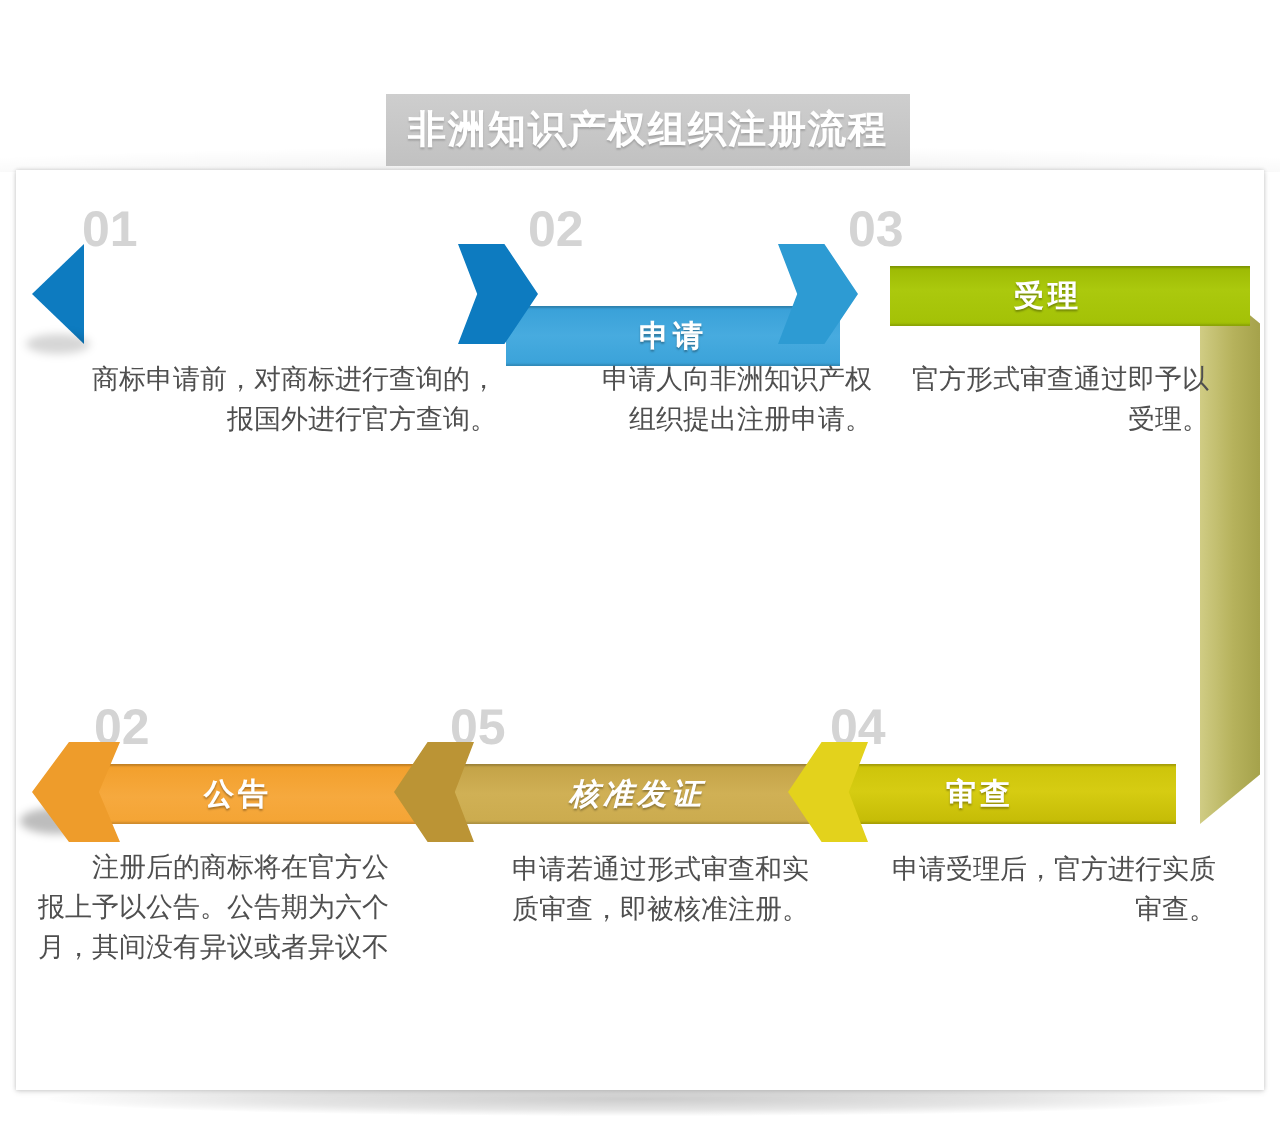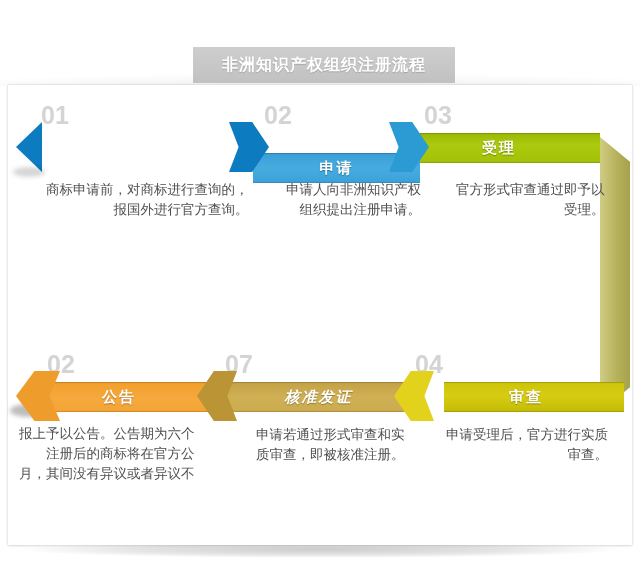--- a/index.html
+++ b/index.html
@@ -13,21 +13,21 @@
     background:radial-gradient(120% 120% at 50% 130%, rgba(0,0,0,0.10), rgba(0,0,0,0) 62%);
   }
   
   .ground-shadow{
     position:absolute;left:24px;top:541px;width:592px;height:17px;z-index:0;border-radius:50%;
     background:radial-gradient(ellipse at 50% 50%, rgba(0,0,0,0.20) 0%, rgba(0,0,0,0.10) 45%, rgba(0,0,0,0) 72%);
   }
   .title-bar{
     position:absolute;left:193px;top:47px;width:262px;height:36px;z-index:2;
     background:linear-gradient(180deg,var(--title-bar-bg,#cecece),#c1c1c1);
-    color:#ffffff;font-size:16px;font-weight:bold;letter-spacing:1px;
+    color:#ffffff;font-size:19px;font-weight:bold;letter-spacing:1px;
     display:flex;align-items:center;justify-content:center;
     text-shadow:0 1px 1px rgba(0,0,0,0.18);
   }
   .card{
     position:absolute;left:8px;top:85px;width:624px;height:460px;z-index:1;background:#ffffff;
     box-shadow:0 0 2px rgba(0,0,0,0.18), 0 1px 3px rgba(0,0,0,0.10);
   }
   .num{
     position:absolute;z-index:2;font-size:25px;line-height:28px;color:var(--number-gray,#d4d4d4);
     letter-spacing:0px;font-weight:bold;
@@ -36,22 +36,22 @@
   .n06{left:47px;top:350px}.n05{left:225px;top:350px}.n04{left:415px;top:350px}
 
   .bar{
     position:absolute;height:30px;display:flex;align-items:center;justify-content:center;
     color:#fff;font-size:15px;font-weight:bold;letter-spacing:2px;
     text-shadow:0 1px 1px rgba(0,0,0,0.3);
     box-shadow:inset 0 2px 1px -1px rgba(0,0,0,0.20), inset 0 -2px 1px -1px rgba(0,0,0,0.15);
   }
   .b01{left:28px;top:133px;width:225px;z-index:2;background:linear-gradient(180deg,var(--blue-dark,#1484c6),#1c90d4 50%,#1586c8);}
   .b02{left:253px;top:133px;width:167px;z-index:1;background:linear-gradient(180deg,var(--blue-light,#38a0d8),#47abdf 50%,#3aa2d9);margin-top:20px;}
-  .b03{left:420px;top:133px;width:180px;z-index:2;background:linear-gradient(180deg,var(--green,#9cb903),#abc90d 40%,#a3c106);justify-content:center;}
-  .b04{left:444px;top:382px;width:180px;z-index:2;background:linear-gradient(180deg,var(--yellow,#cdc40a),#d6cc12 45%,#c4bb05);padding-right:16px;box-sizing:border-box;}
+  .b03{left:445px;top:133px;width:180px;z-index:2;background:linear-gradient(180deg,var(--green,#9cb903),#abc90d 40%,#a3c106);justify-content:center;}
+  .b04{left:408px;top:382px;width:180px;z-index:2;background:linear-gradient(180deg,var(--yellow,#cdc40a),#d6cc12 45%,#c4bb05);padding-right:16px;box-sizing:border-box;}
   .b05{left:222px;top:382px;width:193px;z-index:1;background:linear-gradient(180deg,var(--gold,#c3a246),#d0b055 50%,#cbab4e);font-style:italic;}
   .b06{left:40px;top:382px;width:172px;z-index:2;background:linear-gradient(180deg,var(--orange,#f29f2b),#f6a93e 55%,#f4a434);padding-right:14px;box-sizing:border-box;}
   .b03{padding-right:22px;box-sizing:border-box;}
 
   .head{position:absolute;width:40px;height:50px;z-index:3;}
   .head.right{clip-path:polygon(0% 0%,58% 0%,100% 50%,58% 100%,0% 100%,24% 50%);}
   .head.left{clip-path:polygon(100% 0%,42% 0%,0% 50%,42% 100%,100% 100%,76% 50%);}
   .h01{left:229px;top:122px;background:#0d7bc0;}
   .h02{left:389px;top:122px;background:#2d9bd3;}
   .h04{left:394px;top:371px;background:#e3d21c;}
@@ -67,42 +67,42 @@
     background:linear-gradient(90deg,var(--strip,#d0cc84) 0%,#b6b25c 55%,#a5a24b 100%);
   }
   .tip-shadow{position:absolute;border-radius:50%;filter:blur(2px);z-index:2;}
   .sh-a{left:13px;top:167px;width:32px;height:10px;background:rgba(0,0,0,0.16);}
   .sh-b{left:10px;top:404px;width:36px;height:13px;background:rgba(0,0,0,0.26);}
 
   .desc{position:absolute;z-index:2;color:var(--text-gray,#4f4f4f);font-size:13.5px;line-height:20px;text-align:right;}
   .desc .ln{white-space:nowrap;}
   .desc .ln.first{padding-left:28px;}
   .d01{left:18px;top:180px;}
-  .d02{left:258px;top:180px;}
+  .d02{left:273px;top:180px;}
   .d03{left:428px;top:180px;}
   .d04{left:418px;top:425px;}
   .d05{left:228px;top:425px;}
   .d06{left:18px;top:424px;}
 </style>
 </head>
 <body>
 
 <div class="stage">
   <div class="top-shade"></div>
   <div class="ground-shadow"></div>
 
   <div class="title-bar">非洲知识产权组织注册流程</div>
 
   <div class="card"></div>
 
   <div class="num n01">01</div>
   <div class="num n02">02</div>
   <div class="num n03">03</div>
   <div class="num n04">04</div>
-  <div class="num n05">07</div>
+  <div class="num n05">05</div>
   <div class="num n06">02</div>
 
   <div class="tail01"></div>
   <div class="tip-shadow sh-a"></div>
   <div class="head right h01"></div>
   <div class="bar b02">
     <span>申请</span>
   </div>
   <div class="head right h02"></div>
   <div class="bar b03">
@@ -139,17 +139,17 @@
   </div>
   <div class="desc d04">
     <div class="ln first">申请受理后，官方进行实质</div>
     <div class="ln">审查。</div>
   </div>
   <div class="desc d05">
     <div class="ln first">申请若通过形式审查和实</div>
     <div class="ln">质审查，即被核准注册。</div>
   </div>
   <div class="desc d06">
+    <div class="ln first">注册后的商标将在官方公</div>
     <div class="ln">报上予以公告。公告期为六个</div>
-    <div class="ln first">注册后的商标将在官方公</div>
     <div class="ln">月，其间没有异议或者异议不</div>
   </div>
 </div>
 
 </body></html>

